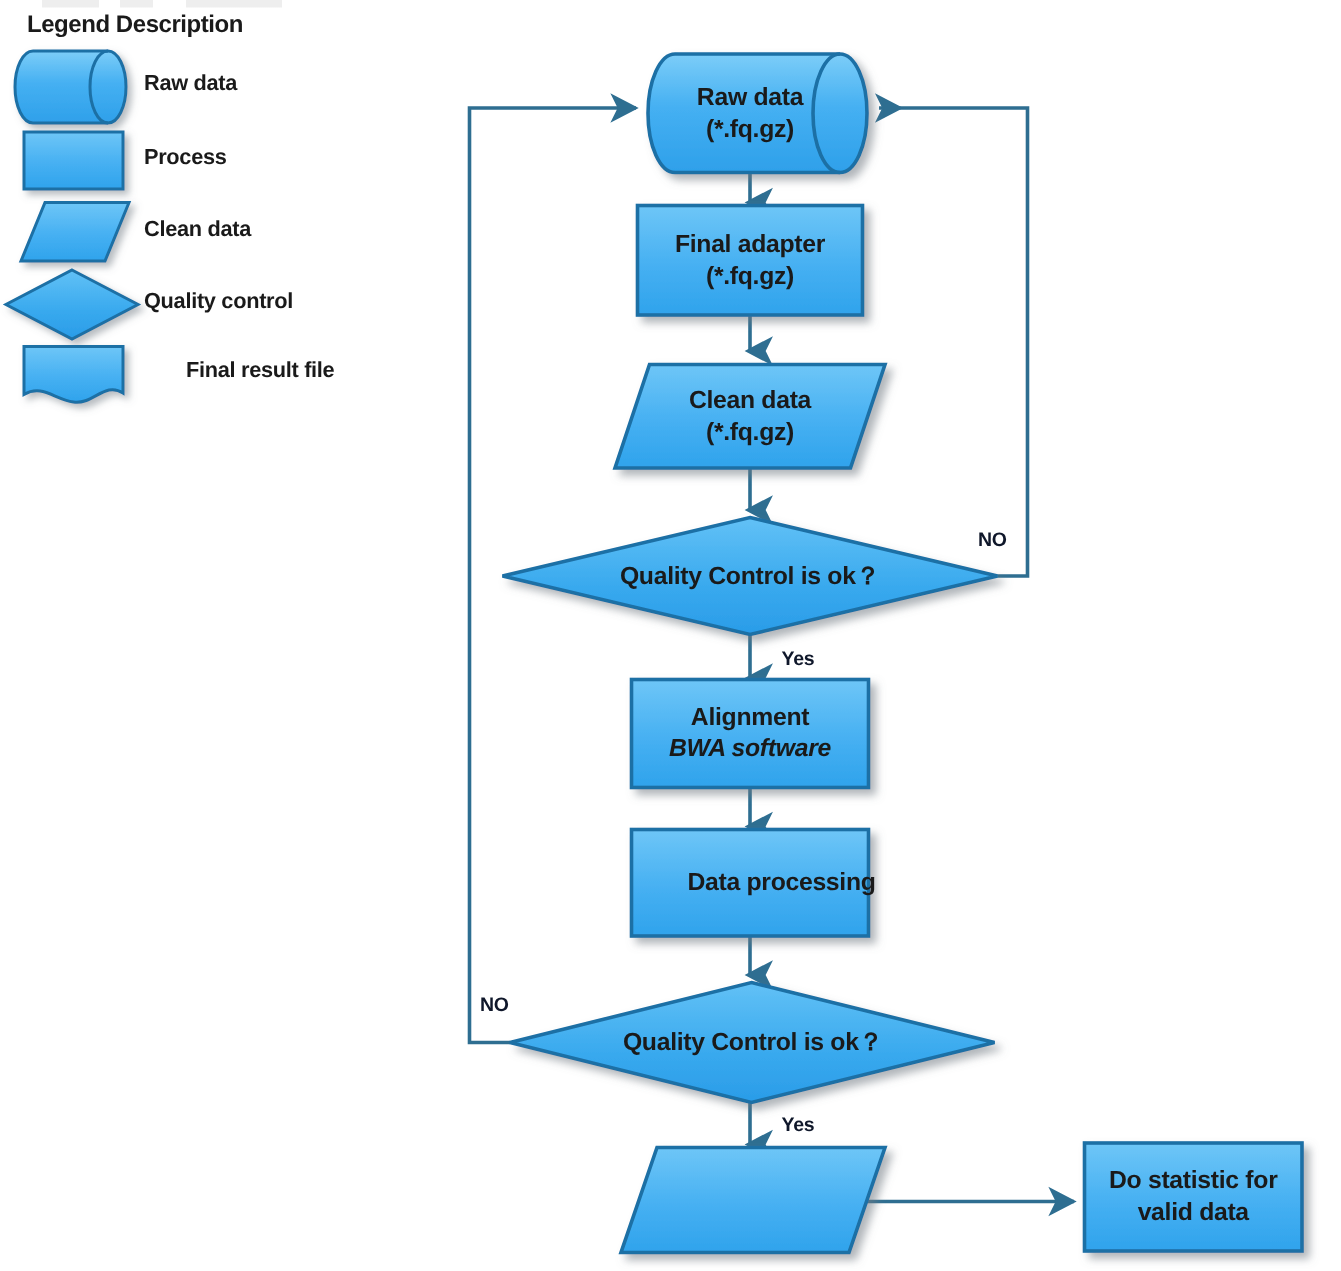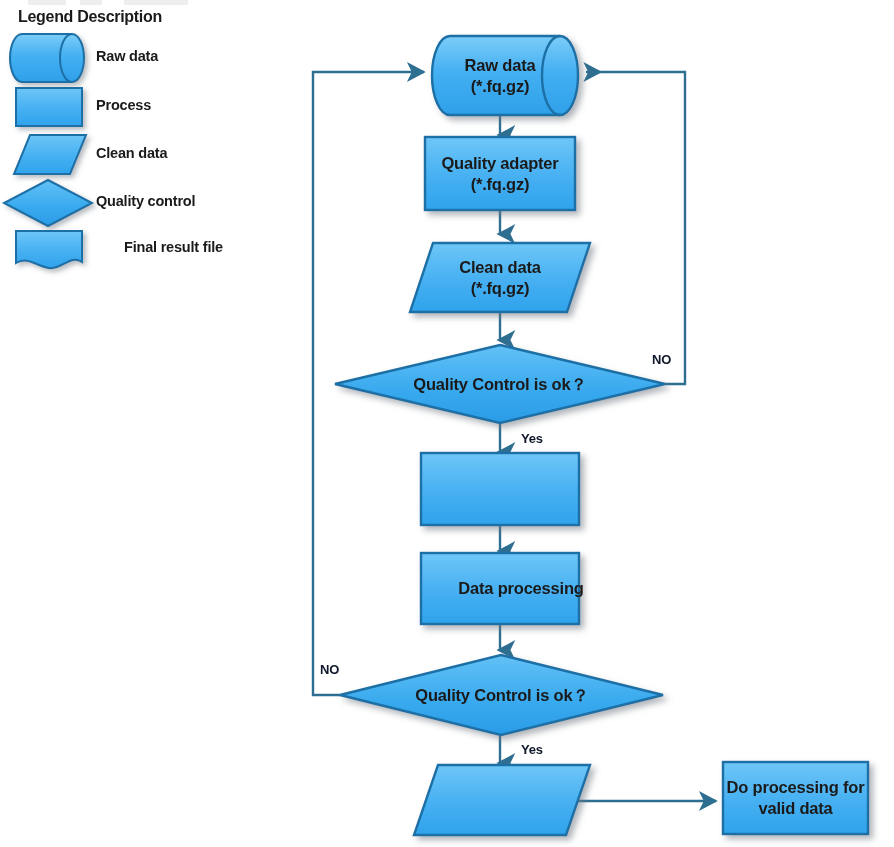--- a/index.html
+++ b/index.html
@@ -210,45 +210,49 @@
   <div class="legend-row-label" style="left:96px; top:145px;">Clean data</div>
   <div class="legend-row-label" style="left:96px; top:193px;">Quality control</div>
   <div class="legend-row-label" style="left:96px; top:239px;margin-left:28px;">Final result file</div>
 
   <div class="node-label" style="left:432px; top:38px; width:136px; height:75px; font-size:16.5px;">
     <span class="l1">Raw data</span>
     <span class="l2">(*.fq.gz)</span>
   </div>
 
   <div class="node-label" style="left:425px; top:137px; width:150px; height:73px; font-size:16.5px;">
-    <span class="l1">Quality adapter</span>
+    <span class="l1">Final adapter</span>
     <span class="l2">(*.fq.gz)</span>
   </div>
 
   <div class="node-label" style="left:425px; top:243px; width:150px; height:69px; font-size:16.5px;">
     <span class="l1">Clean data</span>
     <span class="l2">(*.fq.gz)</span>
   </div>
 
   <div class="node-label" style="left:350px; top:368px; width:300px; height:32px; font-size:16.5px;">
     <span class="l1">Quality Control is ok？</span>
   </div>
 
+  <div class="node-label" style="left:421px; top:453px; width:158px; height:72px; font-size:16.5px;">
+    <span class="l1">Alignment</span>
+    <span class="l2 italic">BWA software</span>
+  </div>
 
   <div class="node-label" style="left:442px; top:553px; width:158px; height:71px; font-size:16.5px;">
     <span class="l1">Data processing</span>
   </div>
 
   <div class="node-label" style="left:352px; top:679px; width:300px; height:32px; font-size:16.5px;">
     <span class="l1">Quality Control is ok？</span>
   </div>
 
 
   <div class="node-label" style="left:723px; top:762px; width:145px; height:72px; font-size:16.5px;">
-    <span class="l1">Do processing for</span>
+    <span class="l1">Do statistic for</span>
     <span class="l2">valid data</span>
   </div>
 
   <div class="edge-label" style="left:652px; top:352px;">NO</div>
   <div class="edge-label" style="left:521px; top:431px;">Yes</div>
   <div class="edge-label" style="left:320px; top:662px;">NO</div>
   <div class="edge-label" style="left:521px; top:742px;">Yes</div>
 
 </div>
 

